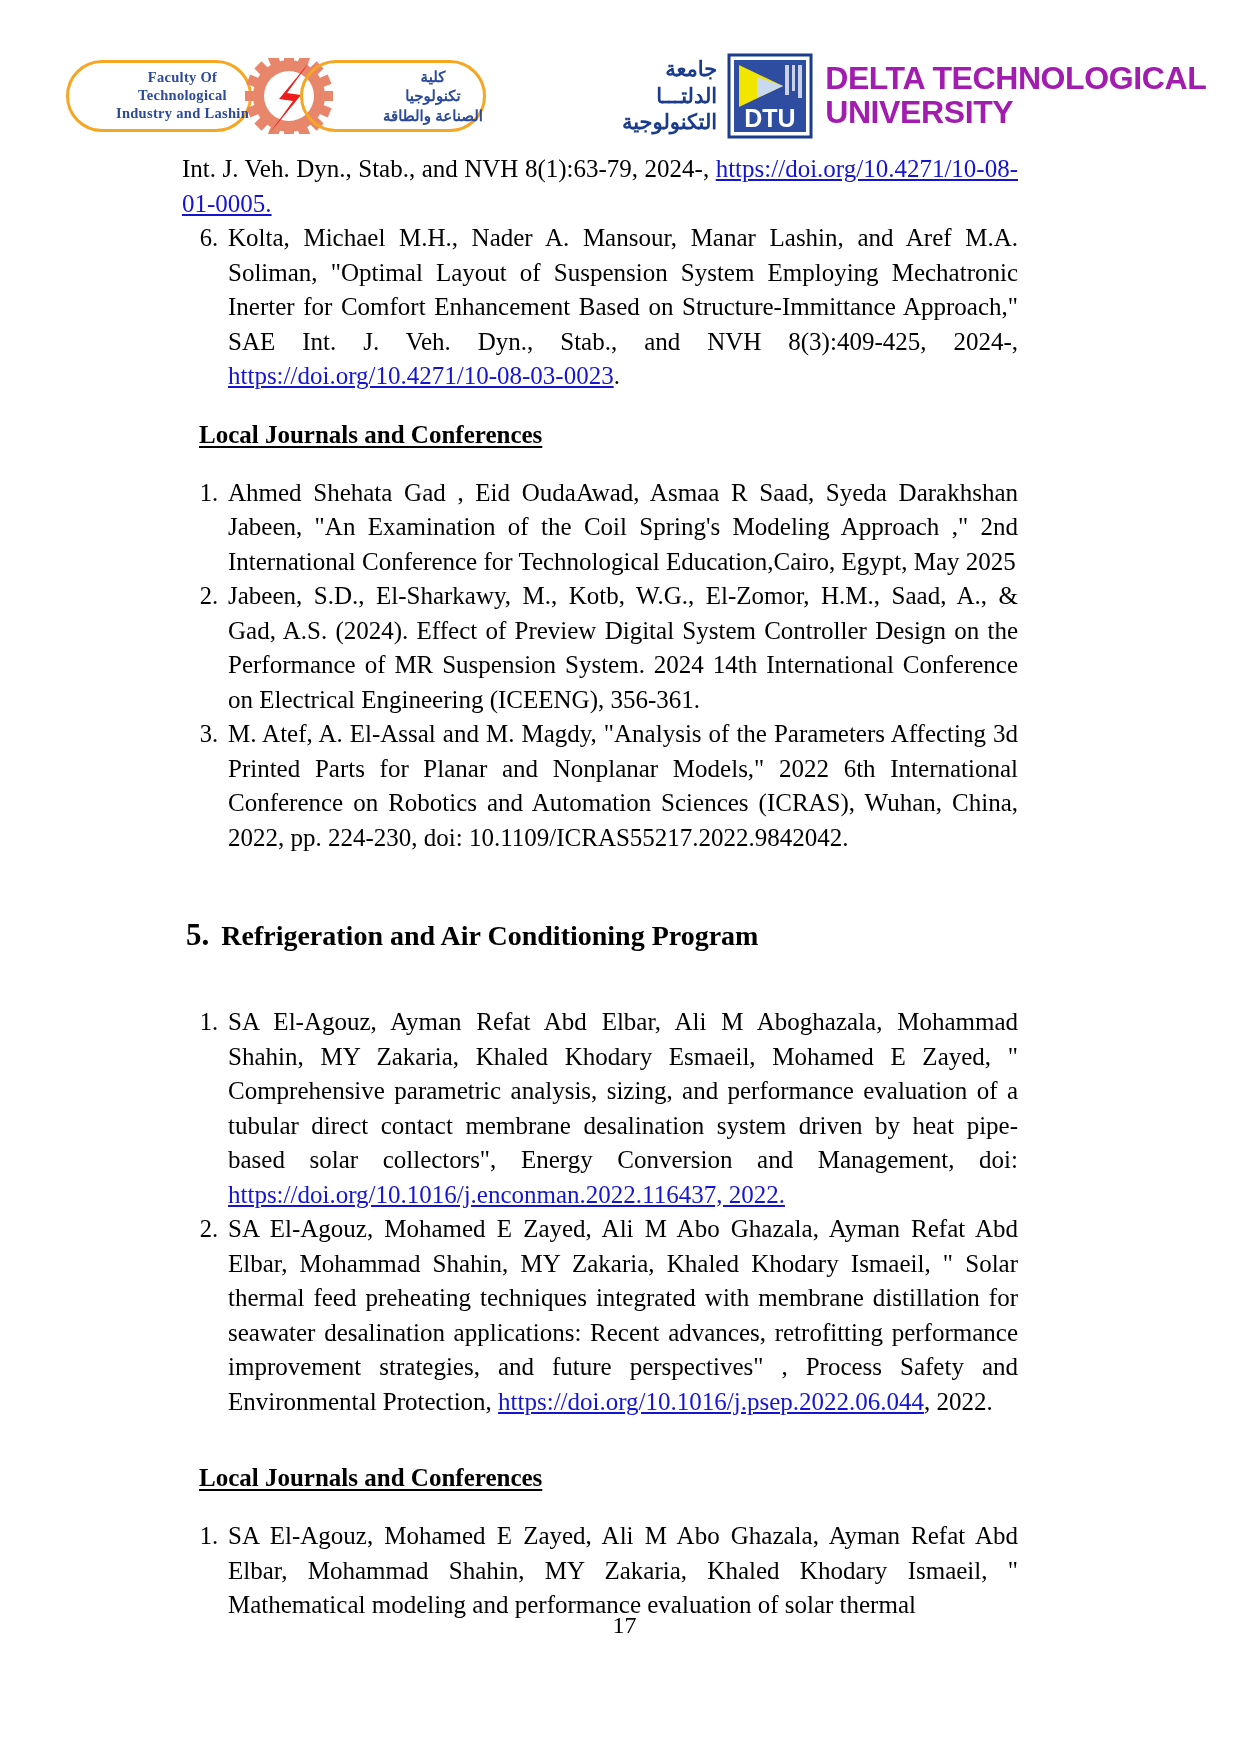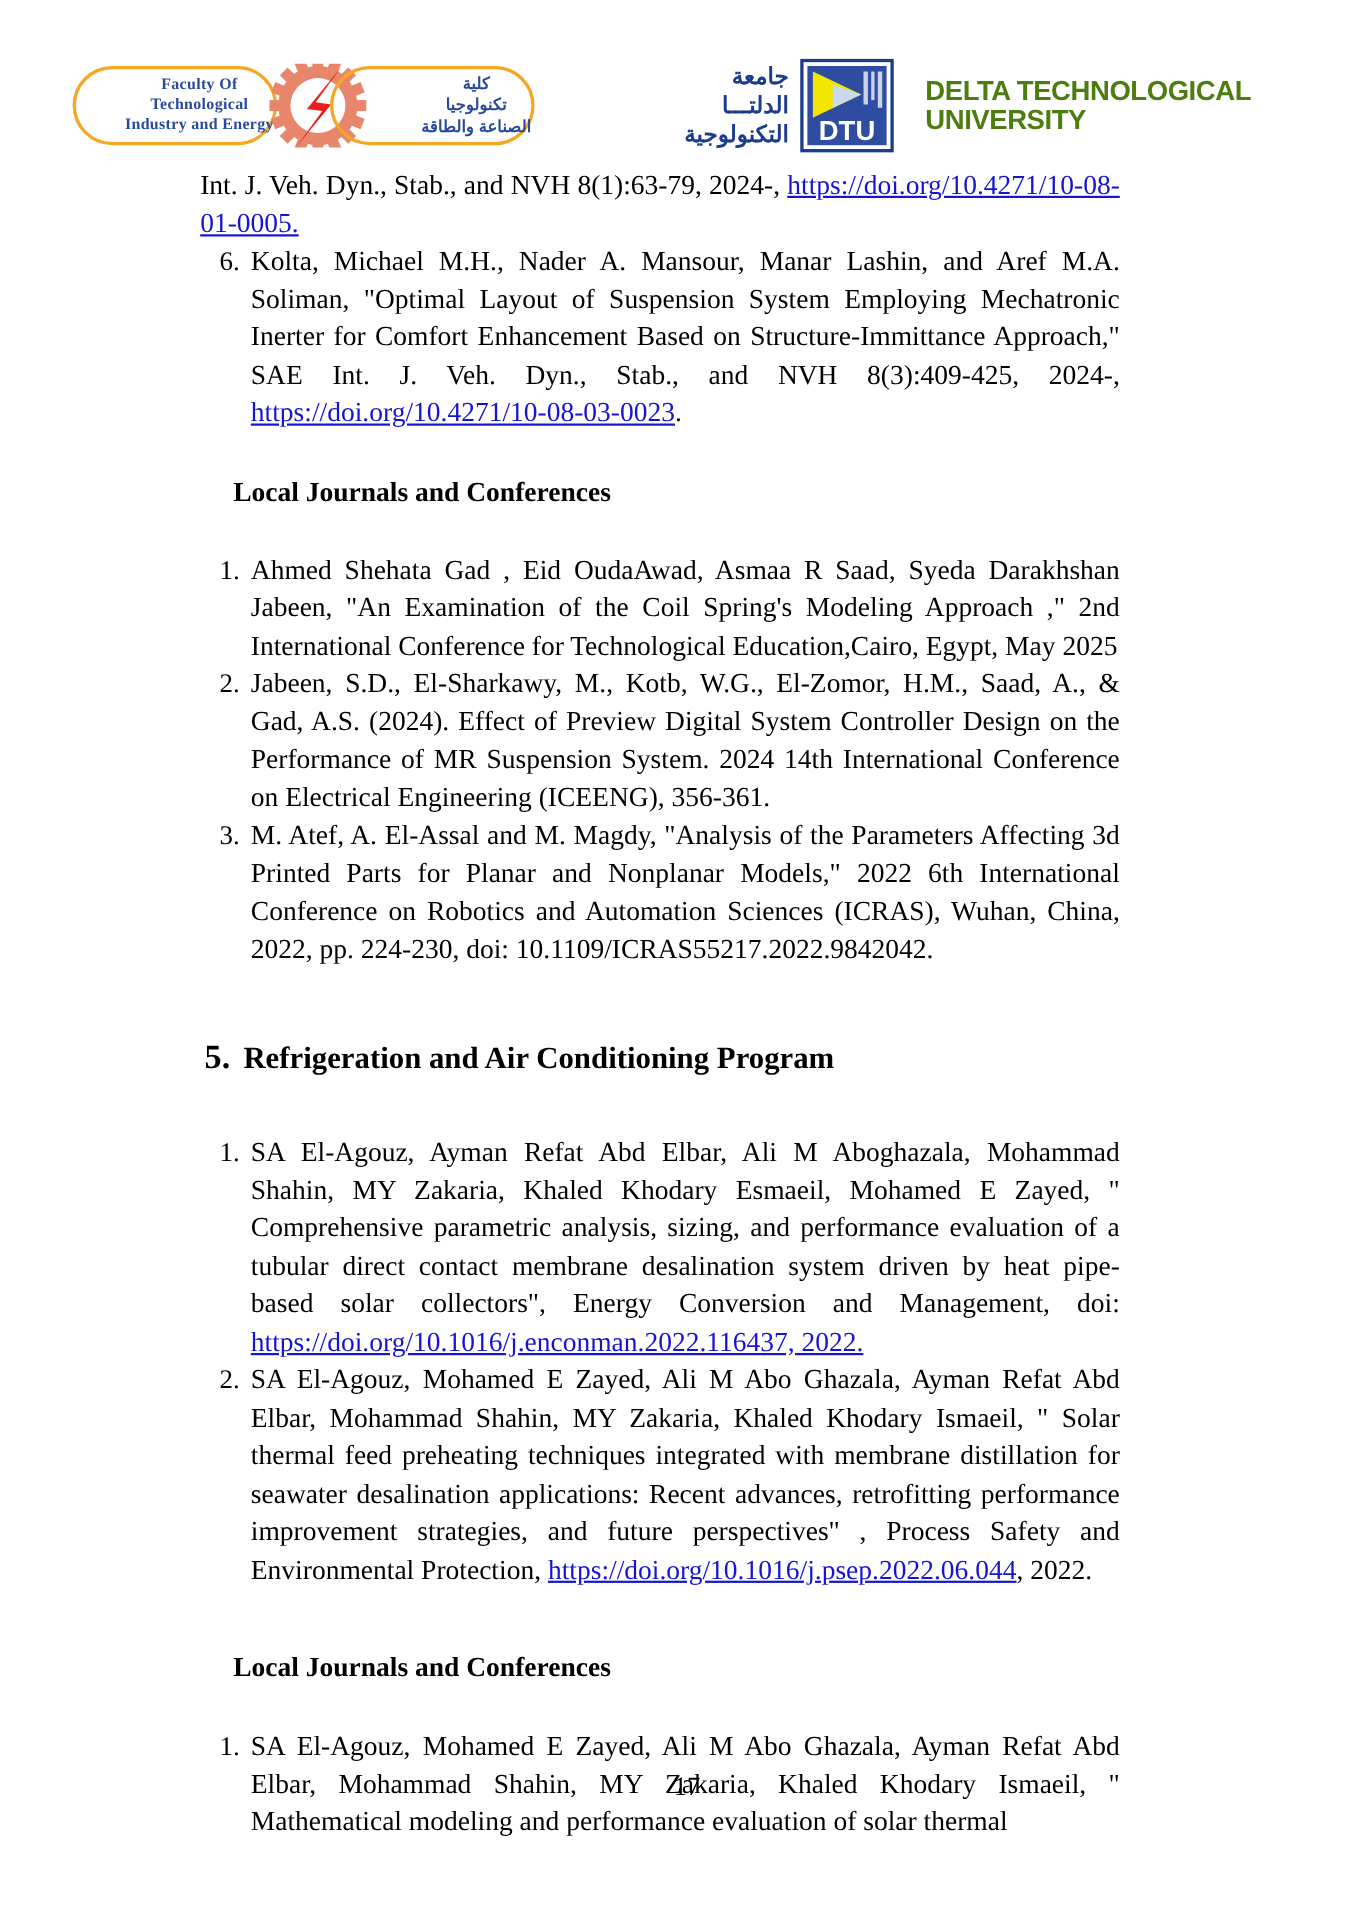--- a/index.html
+++ b/index.html
@@ -99,27 +99,27 @@
     direction: rtl;
     width: 150px;
     margin-right: 10px;
   }
   .dtu-mark {
     width: 86px;
     height: 86px;
     flex: none;
   }
   .dtu-en {
-    color: #4d7c0f;
+    color: #a21caf;
     font-family: "Liberation Sans", sans-serif;
     font-weight: bold;
-    font-size: 25px;
+    font-size: 32px;
     line-height: 1.05;
     letter-spacing: -0.4px;
-    margin-left: 28px;
+    margin-left: 12px;
     white-space: nowrap;
   }
 
   
   .content {
     position: absolute;
     left: 182px;
     top: 152px;
     width: 836px;
   }
@@ -145,23 +145,24 @@
     line-height: 1.38;
   }
   a.link, .link {
     color: #1414D2;
     text-decoration: underline;
   }
 
   h2.head {
     font-size: 25px;
     font-weight: bold;
-    margin: 14px;
+    margin: 1px;
     padding: 0;
     display: inline-block;
+    text-decoration: underline;
     text-underline-offset: 3px;
   }
   .head-wrap { margin-left: 16px; }
 
   .prog-head {
     display: flex;
     align-items: baseline;
     margin-left: 4px;
   }
   .prog-num {
@@ -191,21 +192,21 @@
 
 <div class="page">
 
   <div class="header">
 
     <div class="logo-left">
       <div class="pill pill-en">
         <div class="txt">
           <div>Faculty Of</div>
           <div>Technological</div>
-          <div>Industry and Energy</div>
+          <div>Industry and Lashin</div>
         </div>
       </div>
 
       <svg class="emblem" viewBox="0 0 132 76">
         <g transform="translate(66,38)">
           <g fill="#E8866B">
             <circle cx="0" cy="0" r="36"></circle>
             <g>
               <rect x="-5" y="-44" width="10" height="12"></rect>
               <rect x="-5" y="32" width="10" height="12"></rect>

